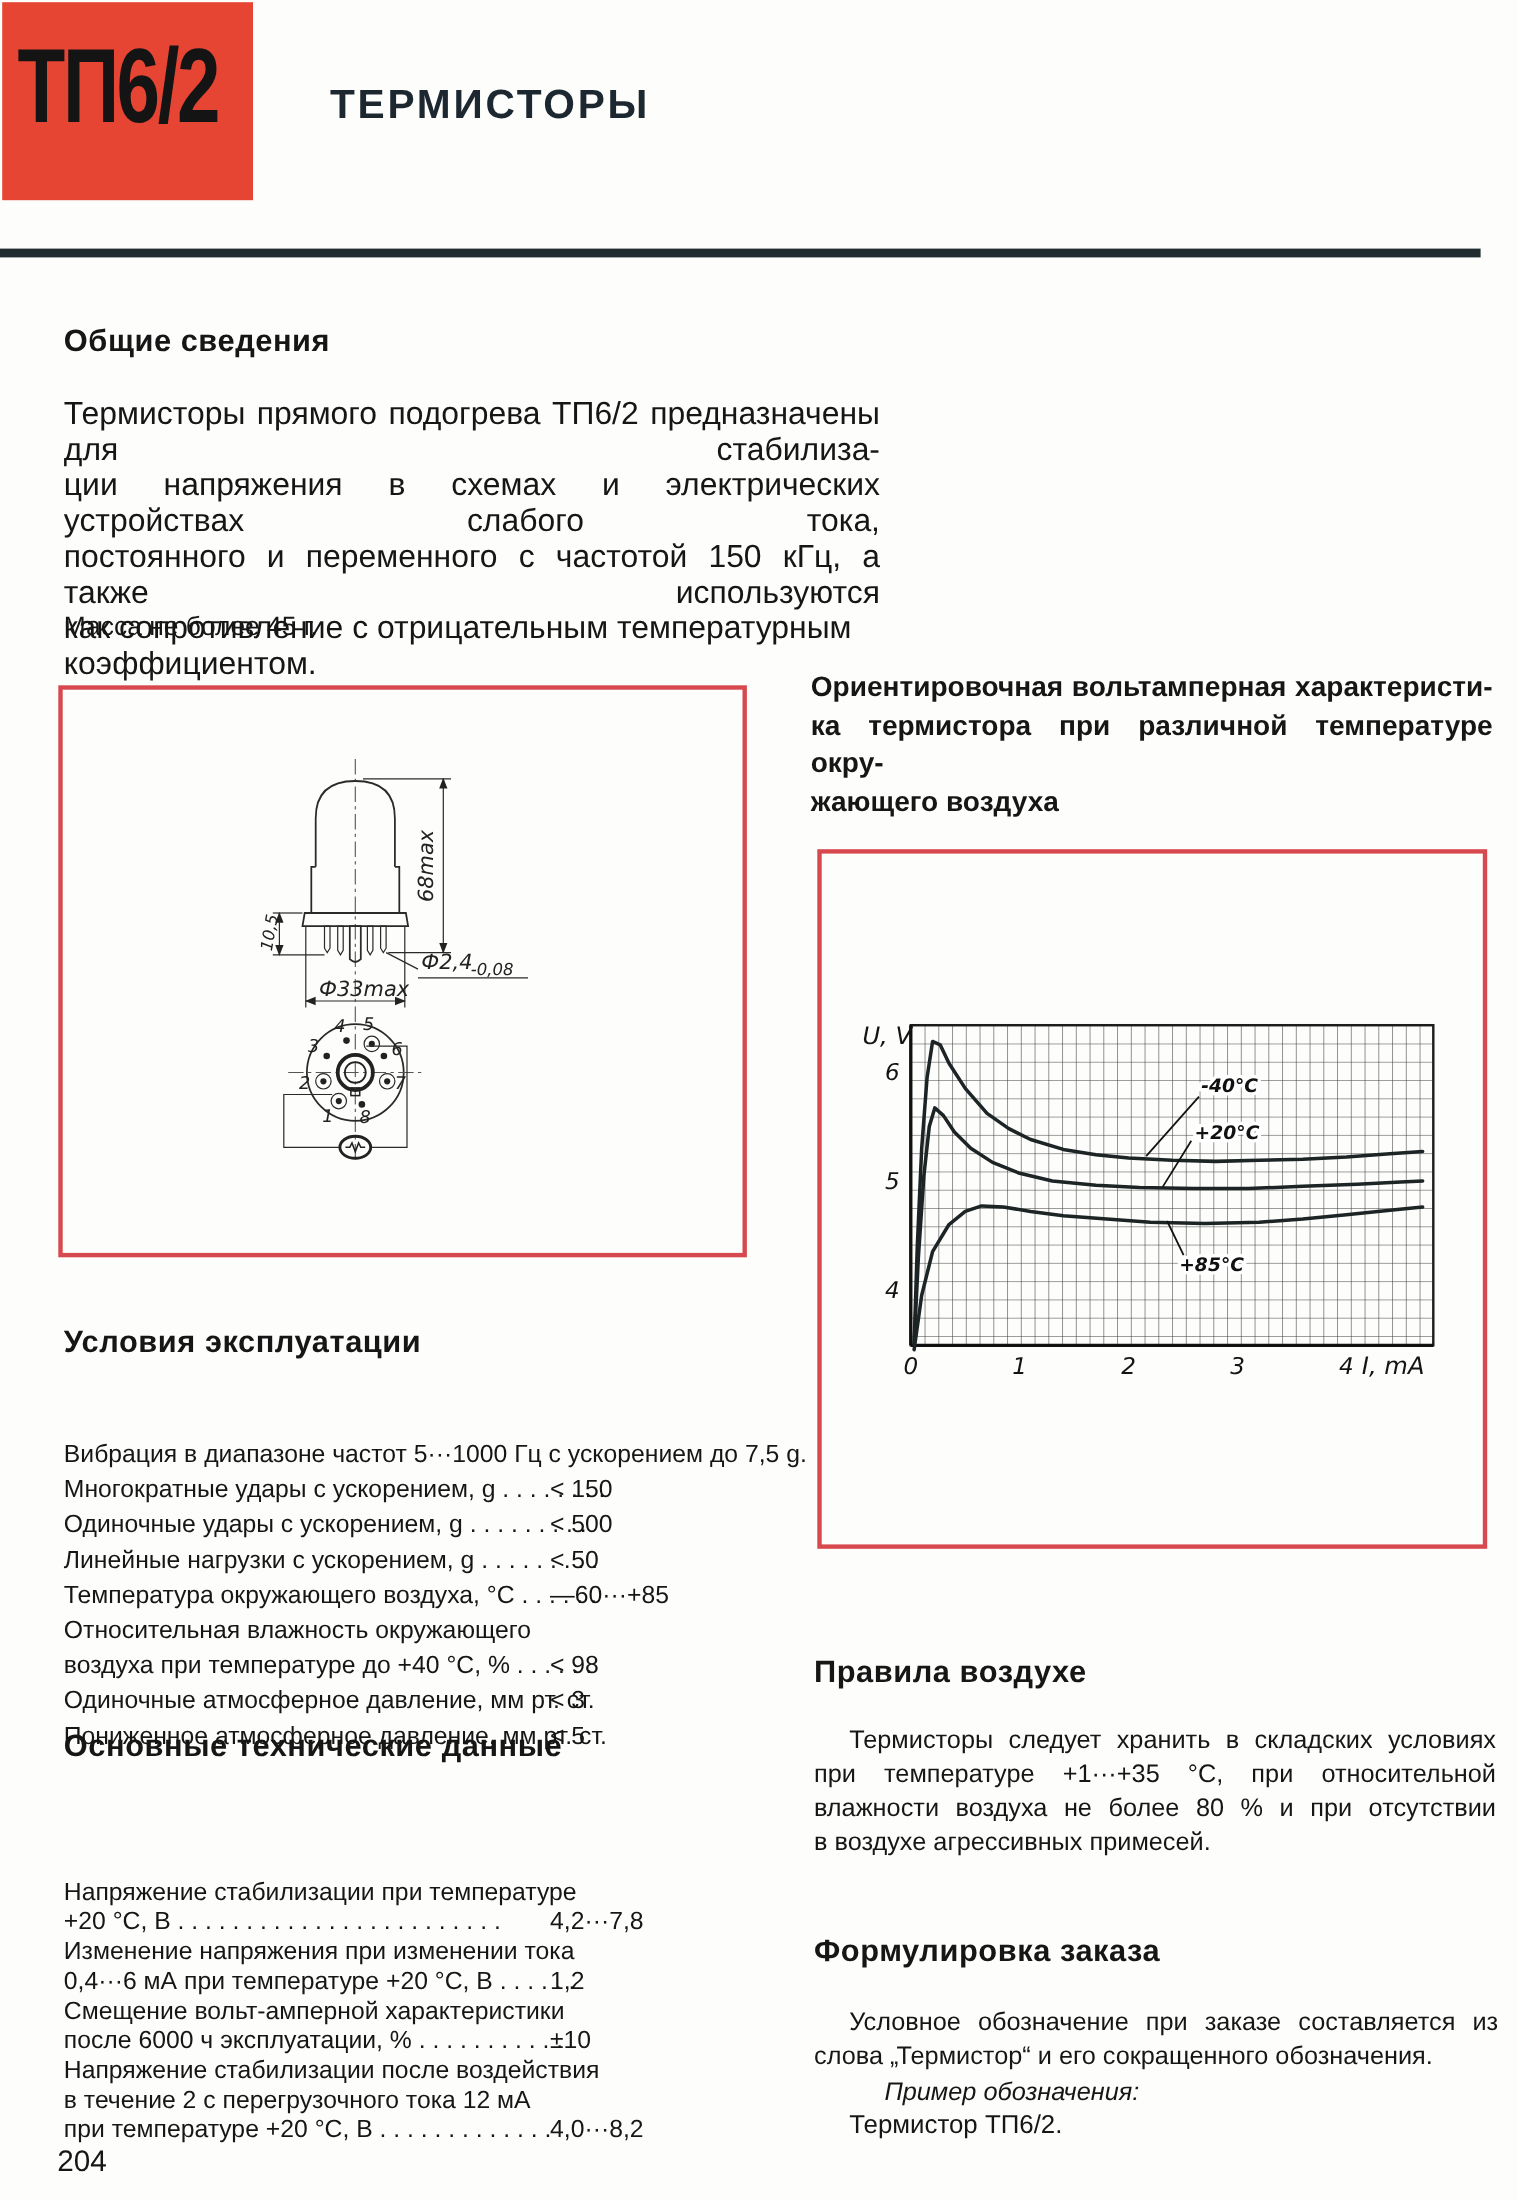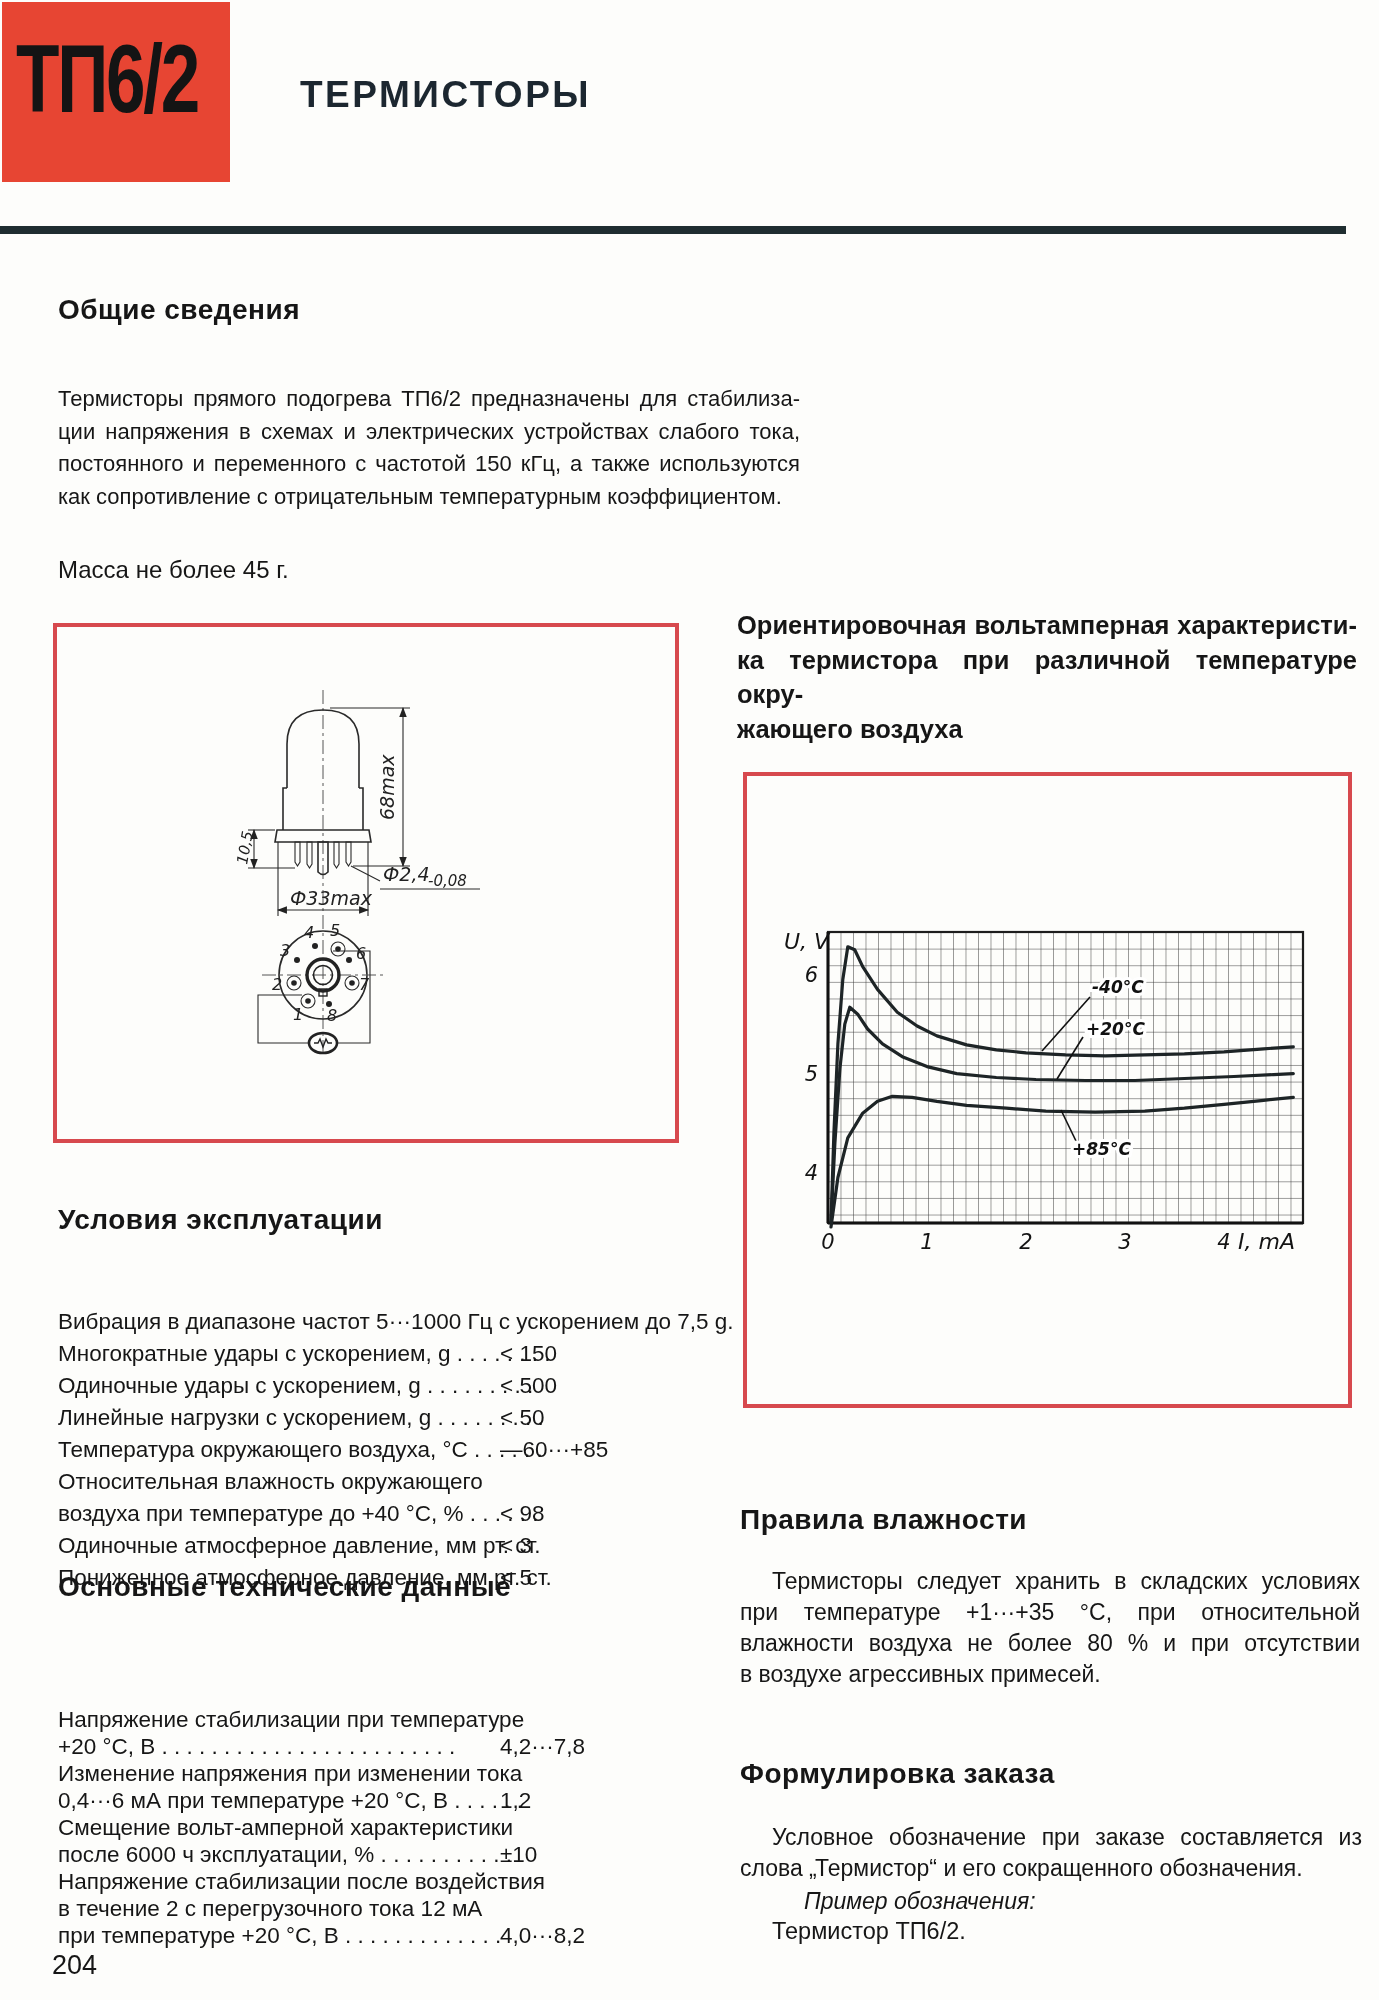--- a/index.html
+++ b/index.html
@@ -12,21 +12,21 @@
   .page{
     position:relative;
     width:1379px;height:2000px;
     background:#fdfdfb;
     font-family:"Liberation Sans",sans-serif;
     color:var(--ink);
     overflow:hidden;
   }
   .abs{position:absolute;}
   .h1{font-size:28px;font-weight:700;letter-spacing:.5px;white-space:nowrap;}
-  .body24{font-size:22px;line-height:32.5px;margin-top:23px;}
+  .body24{font-size:29px;line-height:32.5px;}
   .jl{text-align:justify;text-align-last:justify;}
   .ind{text-indent:32px;}
 
   #hdr-box{left:2px;top:2px;width:228px;height:180px;background:var(--red);}
   #model{position:absolute;left:14px;top:22px;font-size:96px;font-weight:700;
          color:#141414;transform:scaleX(.74);transform-origin:left top;
          letter-spacing:-3px;white-space:nowrap;}
   #page-title{left:300px;top:74px;font-size:37px;font-weight:700;letter-spacing:2.5px;color:#1c2730;}
   #top-rule{left:0;top:226px;width:1346px;height:8px;background:var(--rule);}
 
@@ -248,21 +248,21 @@
       <div class="t-row"><span>+20 °C, В  . . . . . . . . . . . . . . . . . . . . . . . .</span><span class="op-val">4,2···7,8</span></div>
       <div class="t-row"><span>Изменение напряжения при изменении тока</span></div>
       <div class="t-row"><span>0,4···6 мА при температуре +20 °C, В  . . . . . .</span><span class="op-val">1,2</span></div>
       <div class="t-row"><span>Смещение вольт-амперной характеристики</span></div>
       <div class="t-row"><span>после 6000 ч эксплуатации, %  . . . . . . . . . . .</span><span class="op-val">±10</span></div>
       <div class="t-row"><span>Напряжение стабилизации после воздействия</span></div>
       <div class="t-row"><span>в течение 2 с перегрузочного тока 12 мА</span></div>
       <div class="t-row"><span>при температуре +20 °C, В  . . . . . . . . . . . . .</span><span class="op-val">4,0···8,2</span></div>
     </div>
 
-  <div class="abs h1" id="store-h">Правила влажности</div>
+  <div class="abs h1" id="store-h">Правила воздухе</div>
   <div class="abs" id="store-p">
       <div class="jl ind">Термисторы следует хранить в складских условиях</div>
       <div class="jl">при температуре +1···+35 °C, при относительной</div>
       <div class="jl">влажности воздуха не более 80 % и при отсутствии</div>
       <div>в воздухе агрессивных примесей.</div>
     </div>
 
   <div class="abs h1" id="order-h">Формулировка заказа</div>
   <div class="abs" id="order-p">
       <div class="jl ind">Условное обозначение при заказе составляется из</div>

